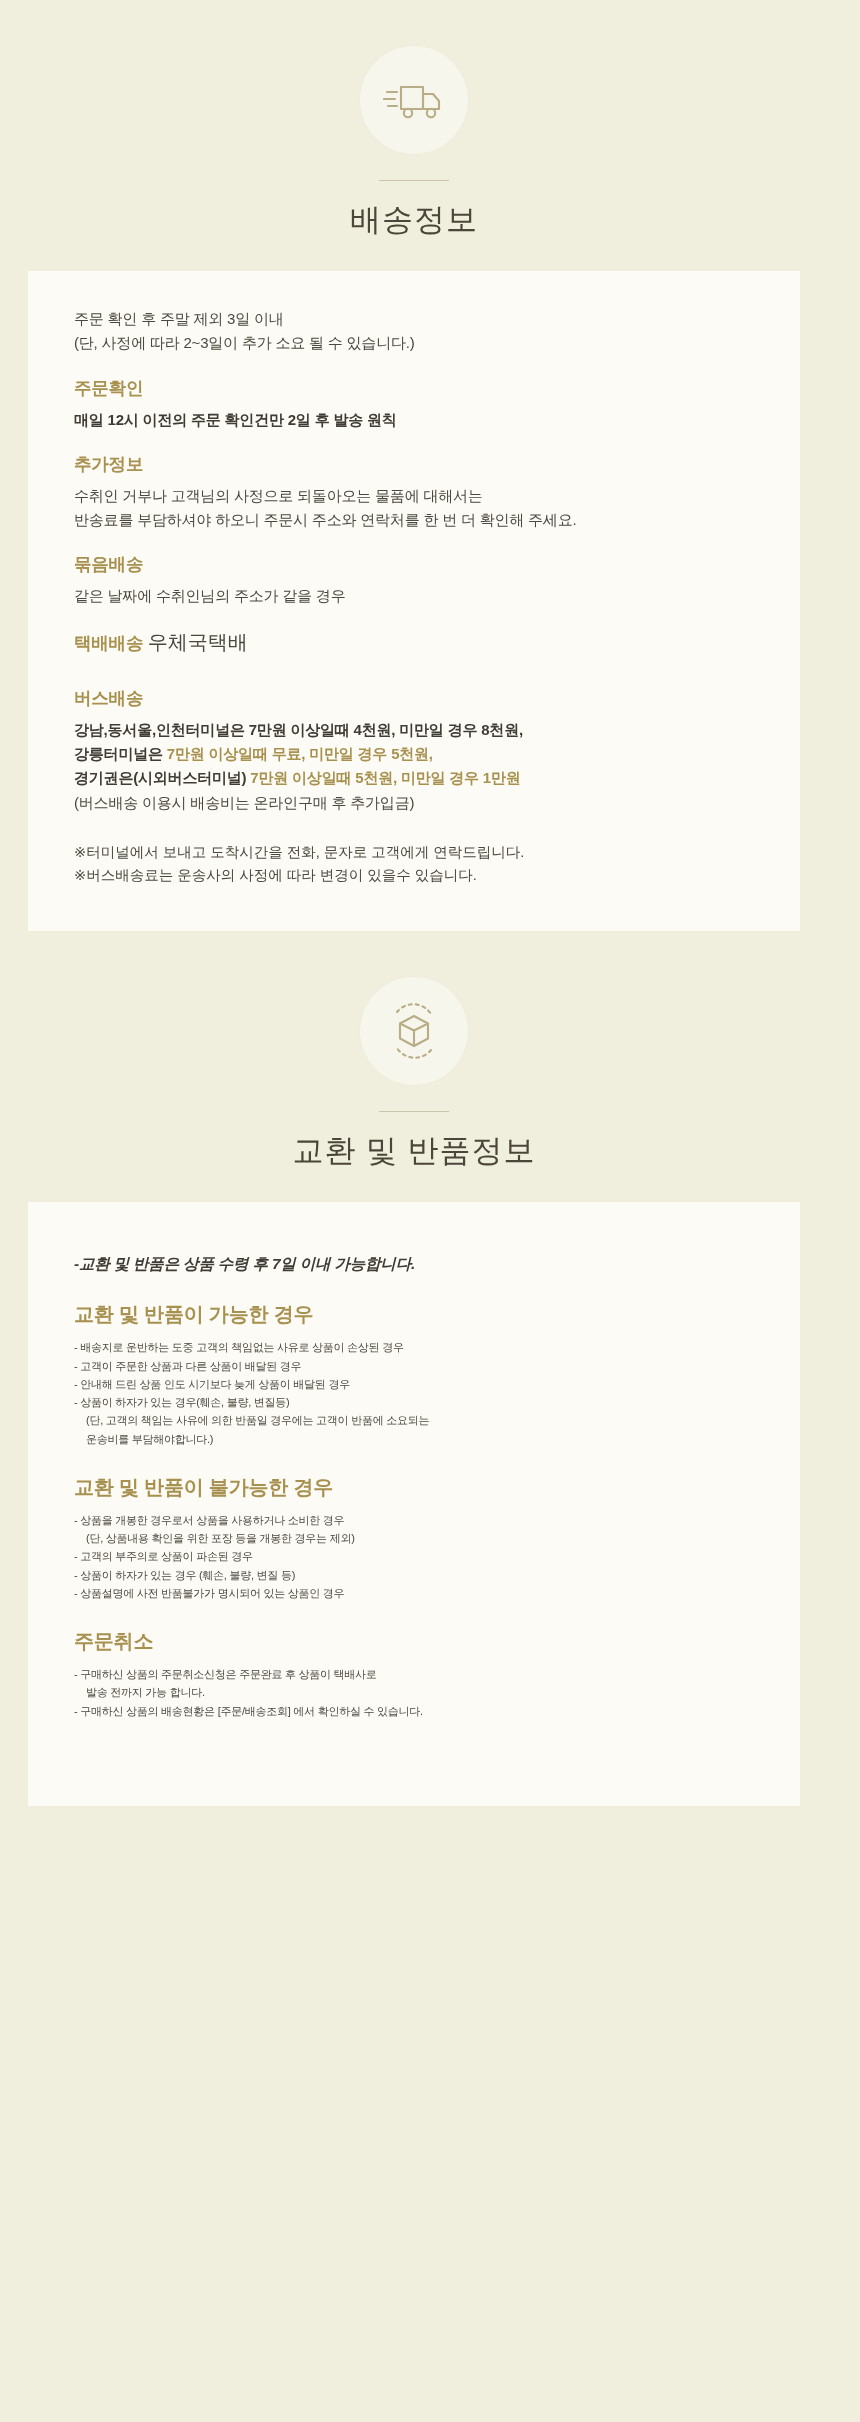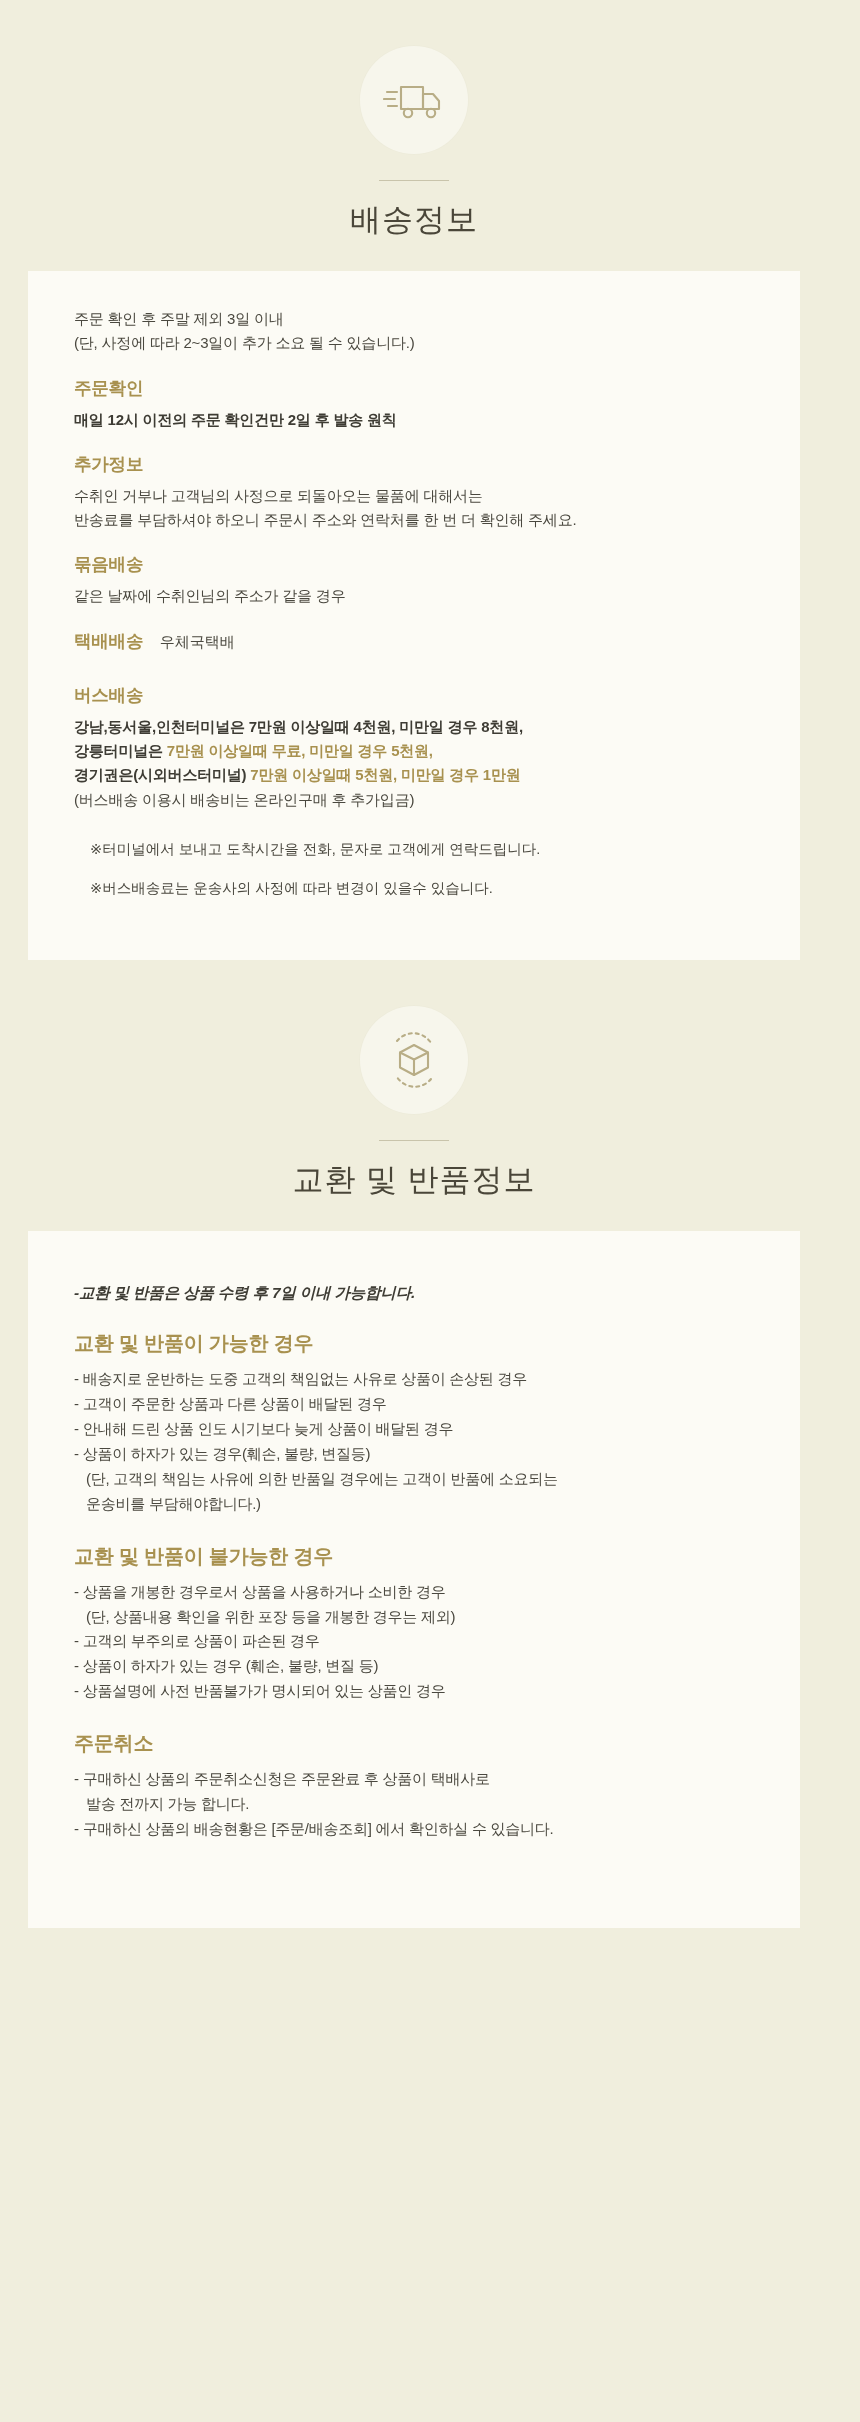--- a/index.html
+++ b/index.html
@@ -80,38 +80,37 @@
     margin: 0 0 8px 0;
     letter-spacing: -0.2px;
   }
   .grp-title.inline {
     display: inline-block;
     margin-bottom: 0;
     vertical-align: baseline;
   }
   .inline-val {
     display: inline-block;
-    font-size: 15px;
-    color: #4a483f;
-    margin-left: 12px;
+    font-size: 20px;
+    color: #4a483f;
     vertical-align: baseline;
   }
   .line {
     font-size: 15px;
     line-height: 1.62;
     color: #4a483f;
     margin: 0;
     letter-spacing: -0.2px;
   }
   .line.b { font-weight: 700; color: #3e3c34; }
   .note {
     font-size: 14.5px;
     line-height: 1.6;
     color: #4a483f;
-    margin: 16px;
+    margin: 0;
   }
   .notes-wrap { margin-top: 26px; }
 
   .gold { color: #a8914f; font-weight: 700; }
   .dark-b { font-weight: 700; color: #3e3c34; }
   .spacer-10 { height: 10px; }
 
   
   .lead {
     font-size: 15.5px;
@@ -123,21 +122,21 @@
   }
   .sub-title {
     color: #a8914f;
     font-size: 20px;
     font-weight: 700;
     margin: 0 0 10px 0;
     letter-spacing: -0.2px;
   }
   .bullets { margin: 0 0 26px 0; }
   .bullet {
-    font-size: 15px;
+    font-size: 11px;
     line-height: 1.66;
     color: #4a483f;
     margin: 0;
     letter-spacing: -0.25px;
   }
   .bullet.sub { padding-left: 12px; }
 </style>
 </head>
 <body>
 

